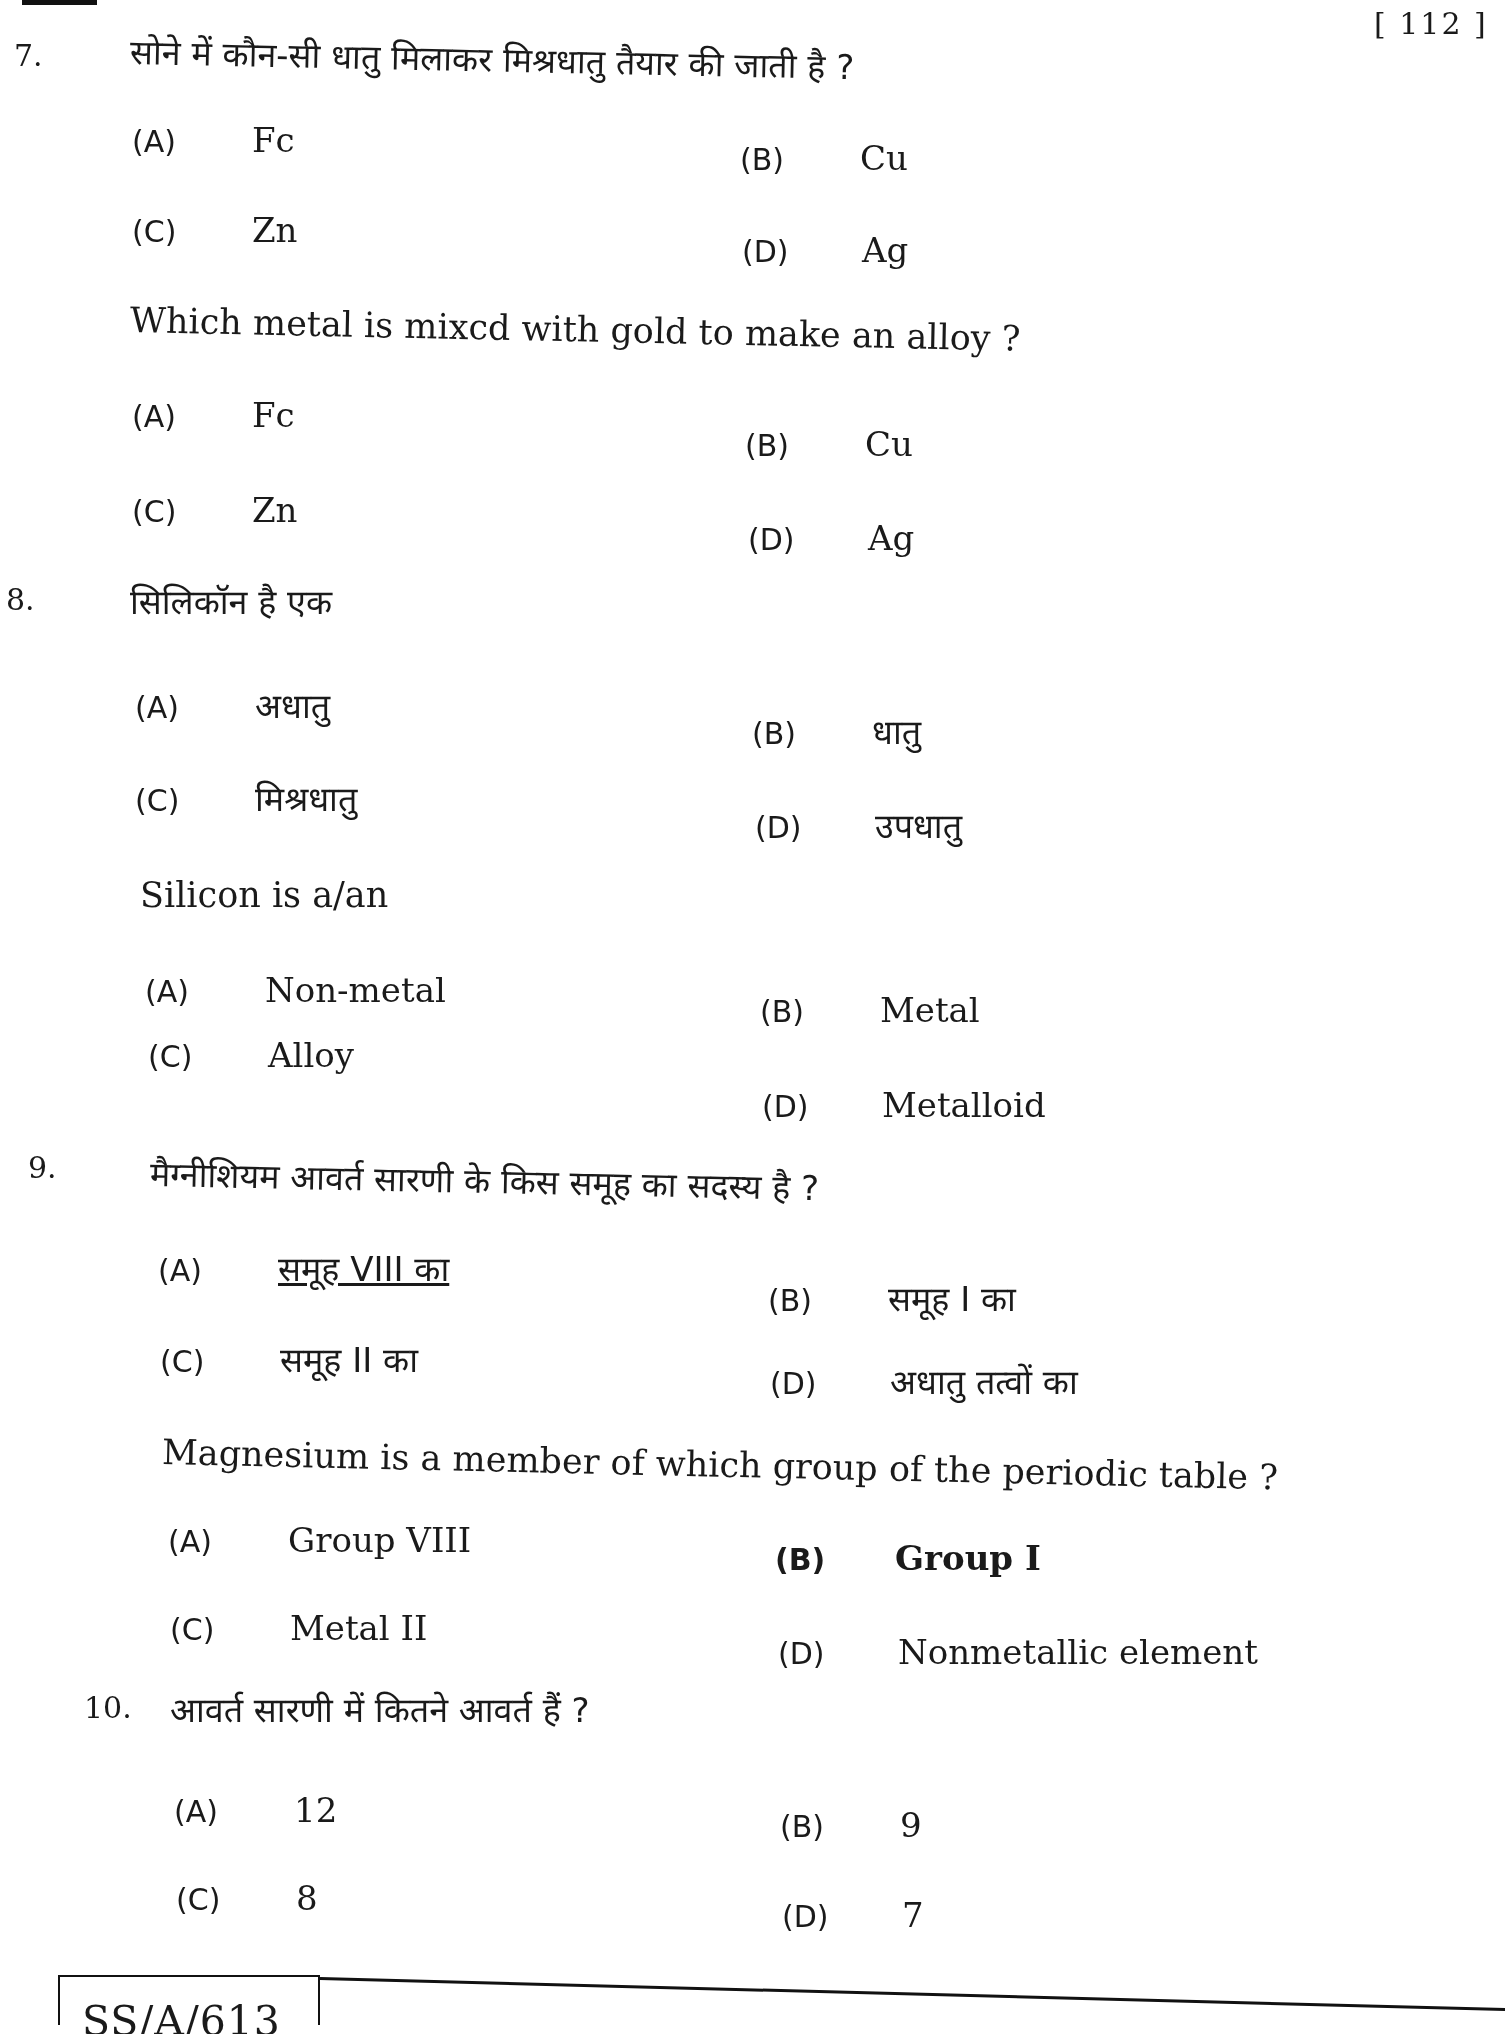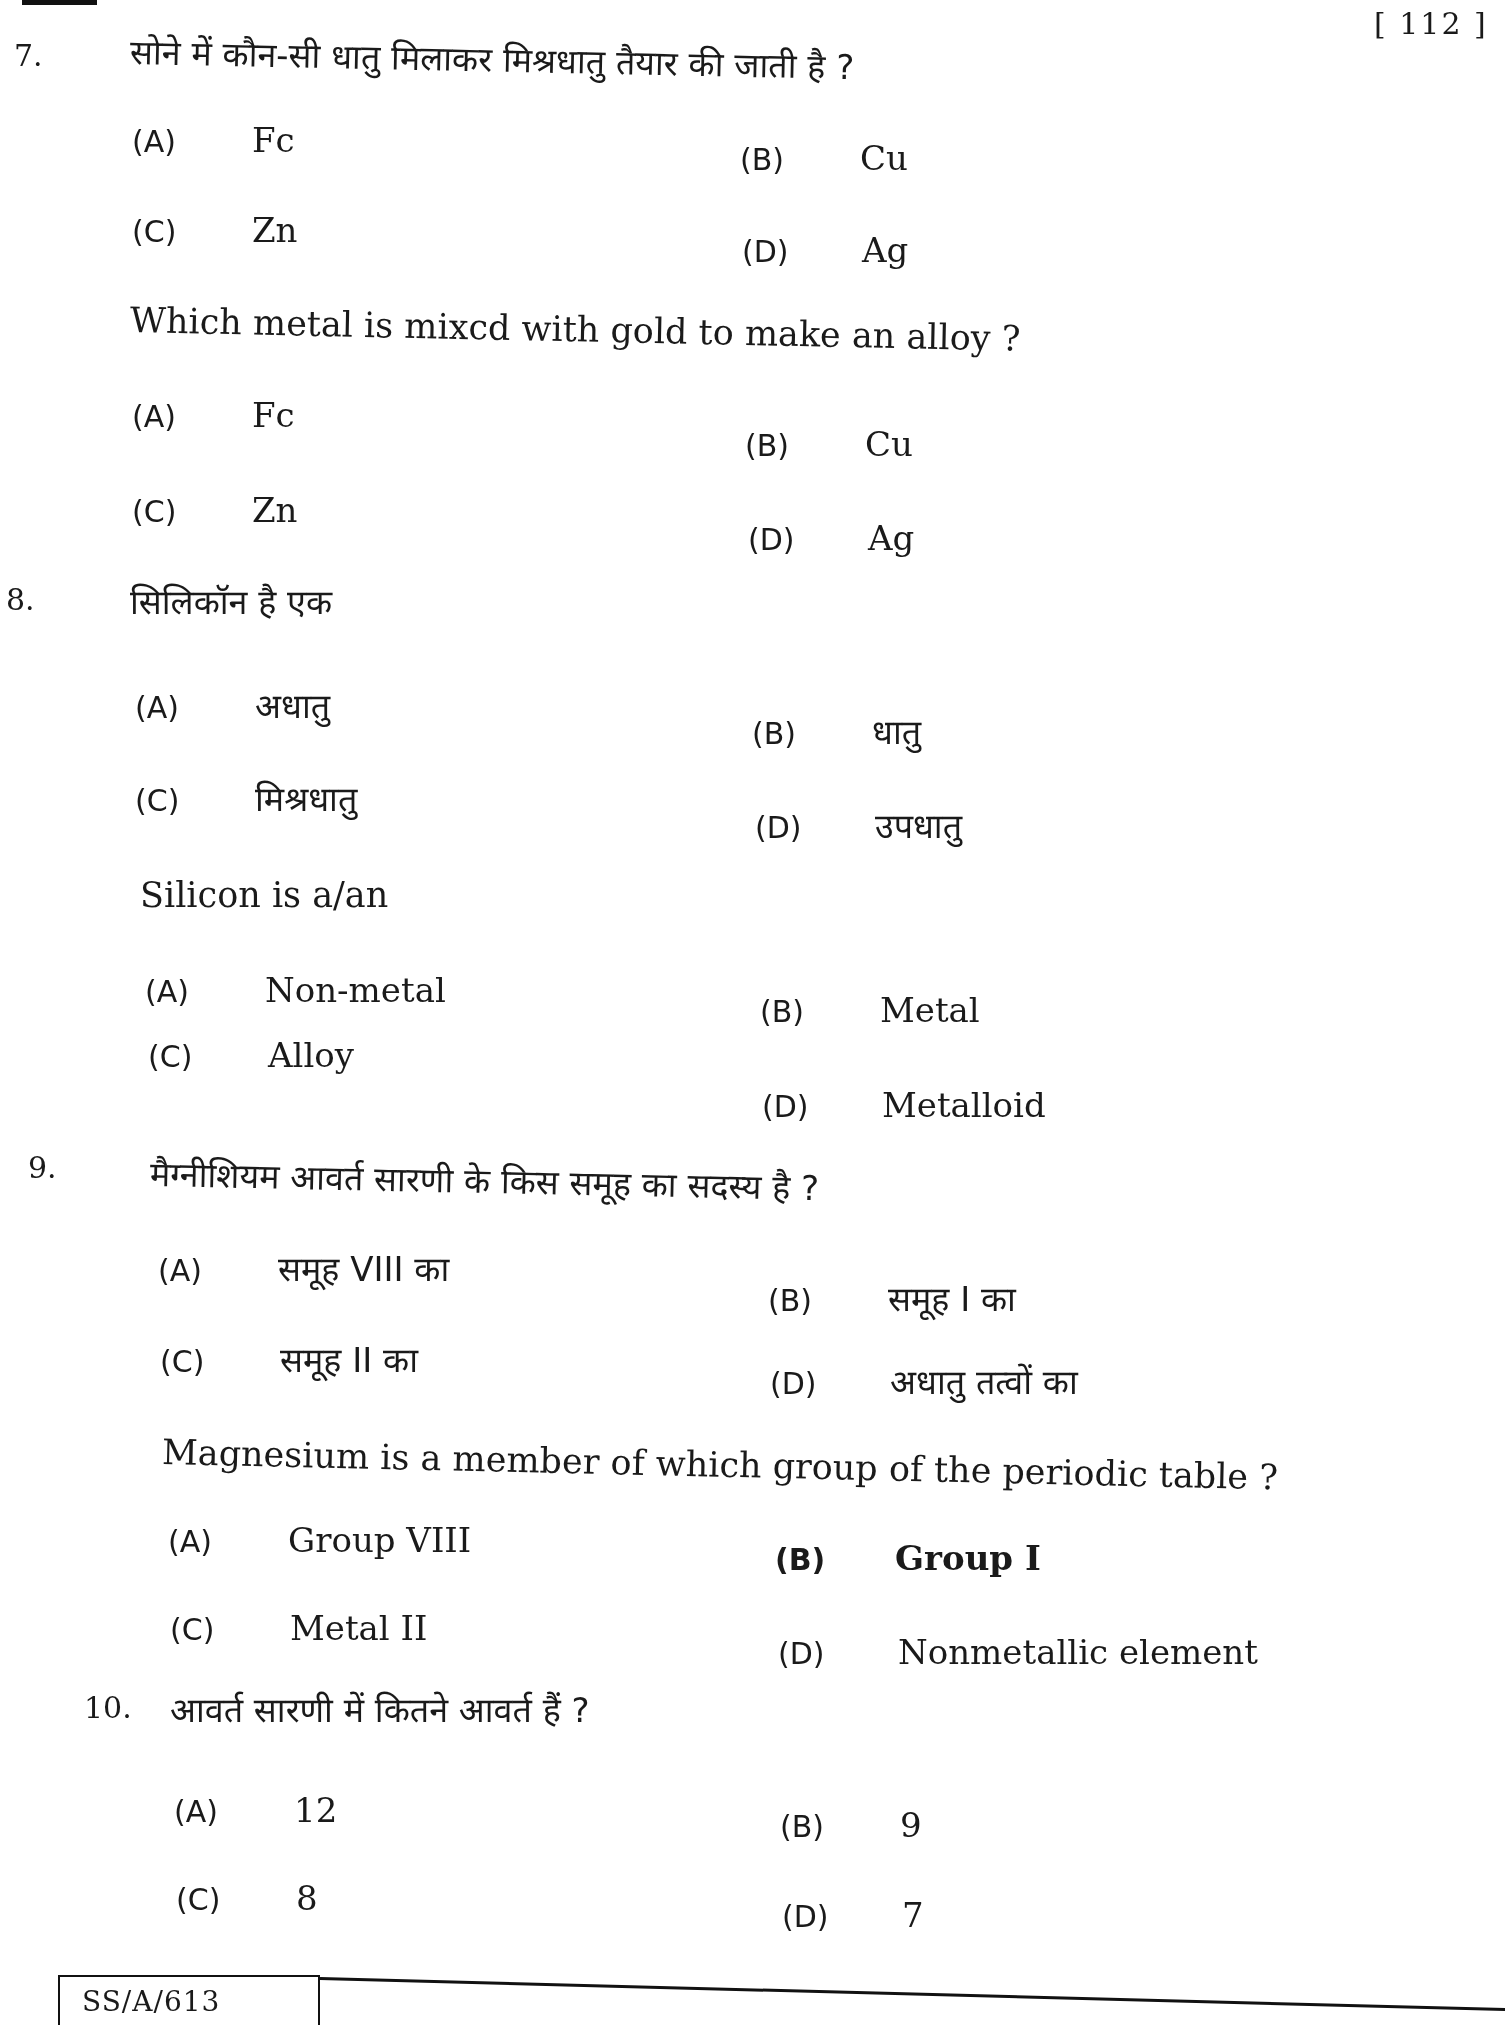--- a/index.html
+++ b/index.html
@@ -12,21 +12,21 @@
   .abs { position: absolute; white-space: nowrap; }
   .qnum { font-size: 30px; }
   .qtext { font-size: 34px; font-family: "DejaVu Sans", sans-serif; }
   .qtext-en { font-size: 35px; }
   .opt { font-size: 34px; }
   .opt .lbl { display: inline-block; width: 120px; font-family: "DejaVu Sans", sans-serif; font-size: 30px; }
   .opt .val-hi { font-family: "DejaVu Sans", sans-serif; }
   .footer-box {
     position: absolute; left: 58px; top: 1975px; width: 262px; height: 50px;
     border: 2px solid #111; border-bottom: none; box-sizing: border-box;
-    font-size: 28px; padding: 8px 0 0 22px; letter-spacing: 1px;
+    font-size: 41px; padding: 20px 0 0 22px; letter-spacing: 1px;
   }
   .footer-line {
     position: absolute; left: 320px; top: 1977px; width: 1200px; height: 3px;
     background: #111; transform-origin: left center; transform: rotate(1.5deg);
   }
 </style>
 </head>
 <body>
 
 <div class="topbar"></div>
@@ -53,21 +53,21 @@
 <div class="abs opt" style="left:755px;top:802px;"><span class="lbl">(D)</span><span class="val-hi">उपधातु</span></div>
 
 <div class="abs qtext-en" style="left:140px;top:875px;">Silicon is a/an</div>
 <div class="abs opt" style="left:145px;top:970px;"><span class="lbl">(A)</span><span>Non-metal</span></div>
 <div class="abs opt" style="left:760px;top:990px;"><span class="lbl">(B)</span><span>Metal</span></div>
 <div class="abs opt" style="left:148px;top:1035px;"><span class="lbl">(C)</span><span>Alloy</span></div>
 <div class="abs opt" style="left:762px;top:1085px;"><span class="lbl">(D)</span><span>Metalloid</span></div>
 
 <div class="abs qnum" style="left:28px;top:1150px;">9.</div>
 <div class="abs qtext" style="left:150px;top:1150px;transform:rotate(1.2deg);transform-origin:left;">मैग्नीशियम आवर्त सारणी के किस समूह का सदस्य है ?</div>
-<div class="abs opt" style="left:158px;top:1245px;"><span class="lbl">(A)</span><span class="val-hi">समूह VIII का</span></div>
+<div class="abs opt" style="left:158px;top:1245px;text-decoration:underline;"><span class="lbl">(A)</span><span class="val-hi">समूह VIII का</span></div>
 <div class="abs opt" style="left:768px;top:1266px;margin-top:9px;"><span class="lbl">(B)</span><span class="val-hi">समूह I का</span></div>
 <div class="abs opt" style="left:160px;top:1336px;"><span class="lbl">(C)</span><span class="val-hi">समूह II का</span></div>
 <div class="abs opt" style="left:770px;top:1358px;"><span class="lbl">(D)</span><span class="val-hi">अधातु तत्वों का</span></div>
 
 <div class="abs qtext-en" style="left:162px;top:1432px;transform:rotate(1.3deg);transform-origin:left;">Magnesium is a member of which group of the periodic table ?</div>
 <div class="abs opt" style="left:168px;top:1520px;"><span class="lbl">(A)</span><span>Group VIII</span></div>
 <div class="abs opt" style="left:775px;top:1538px;font-weight:bold;"><span class="lbl">(B)</span><span>Group I</span></div>
 <div class="abs opt" style="left:170px;top:1608px;"><span class="lbl">(C)</span><span>Metal II</span></div>
 <div class="abs opt" style="left:778px;top:1632px;"><span class="lbl">(D)</span><span>Nonmetallic element</span></div>
 

